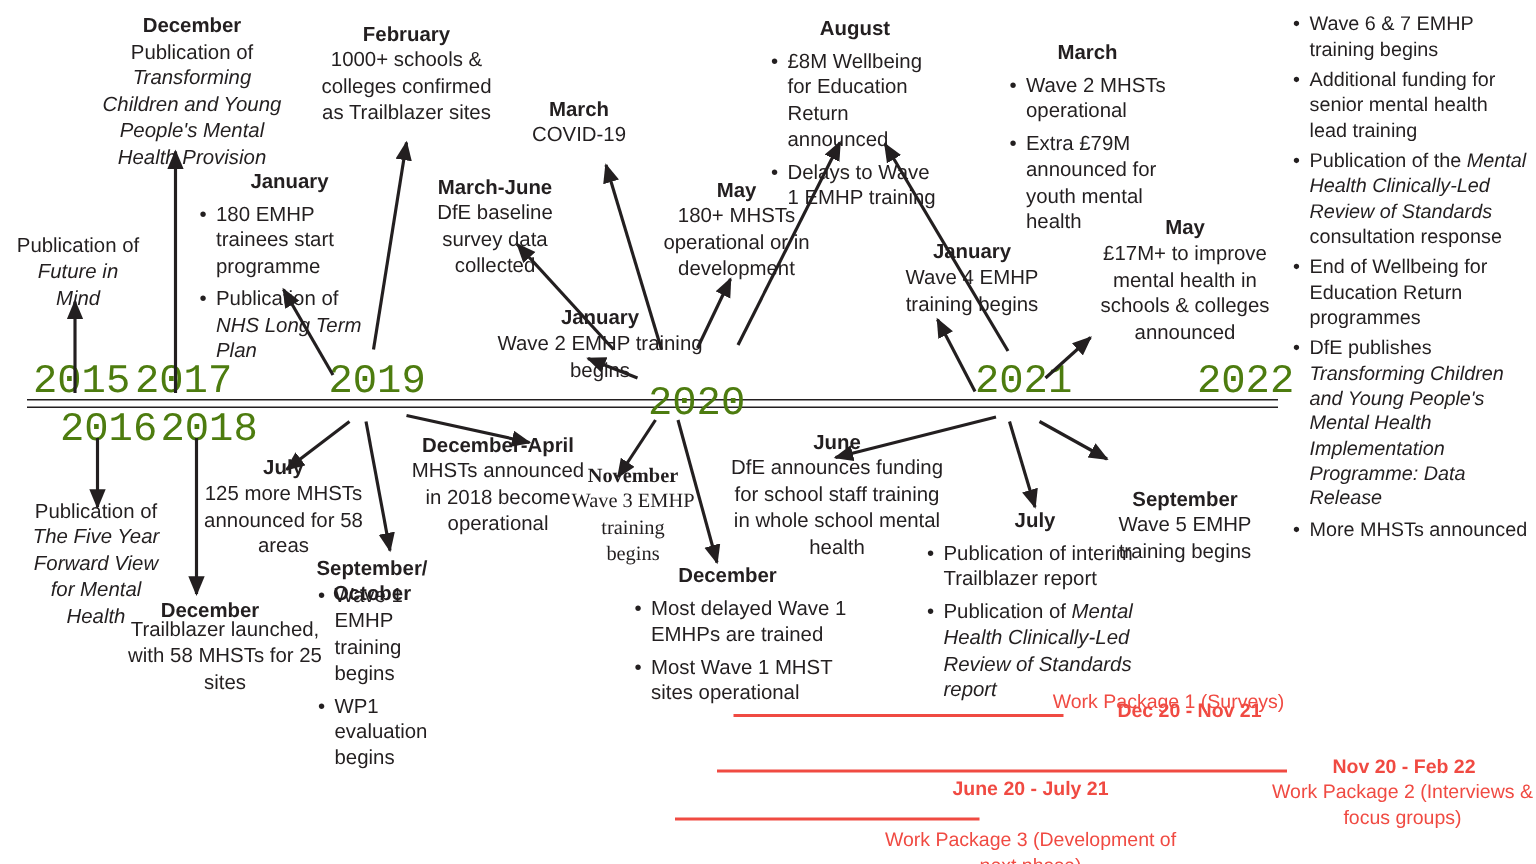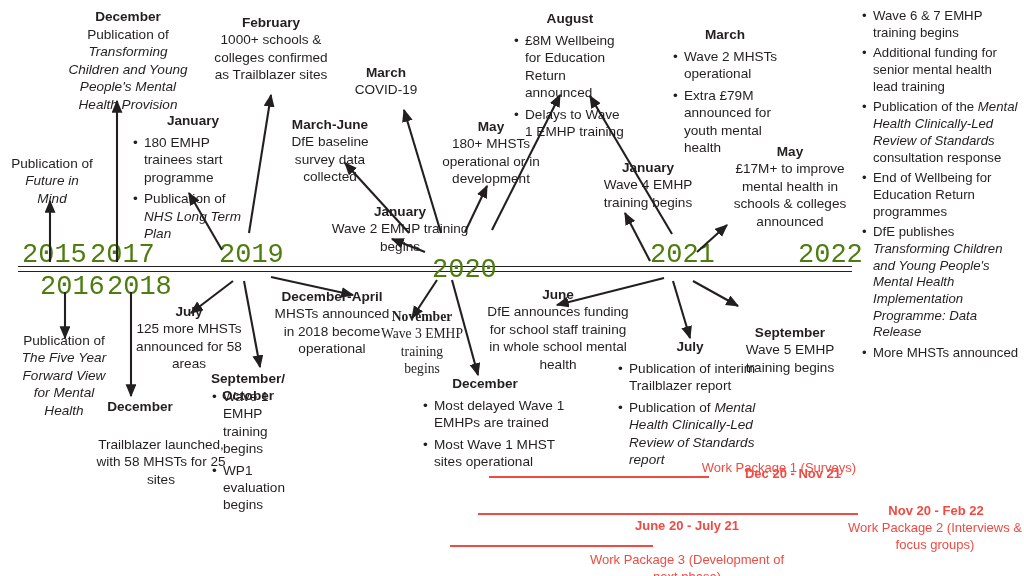--- a/index.html
+++ b/index.html
@@ -208,21 +208,21 @@
     <span class="bd">Publication of</span>
     <span class="bd it">The Five Year</span>
     <span class="bd it">Forward View</span>
     <span class="bd it">for Mental</span>
     <span class="bd it">Health</span>
   </div>
 
   <div class="evt ctr f14" style="left:75px;top:398px;width:130px;">
     <span class="hd">December</span>
   </div>
-  <div class="evt ctr f14" style="left:83px;top:436px;width:134px;margin-left:11px;">
+  <div class="evt ctr f14" style="left:83px;top:411px;width:134px;">
     <span class="bd">Trailblazer launched,</span>
     <span class="bd">with 58 MHSTs for 25</span>
     <span class="bd">sites</span>
   </div>
 
   <div class="evt ctr f14" style="left:122px;top:303px;width:134px;">
     <span class="hd">July</span>
     <span class="bd">125 more MHSTs</span>
     <span class="bd">announced for 58</span>
     <span class="bd">areas</span>

